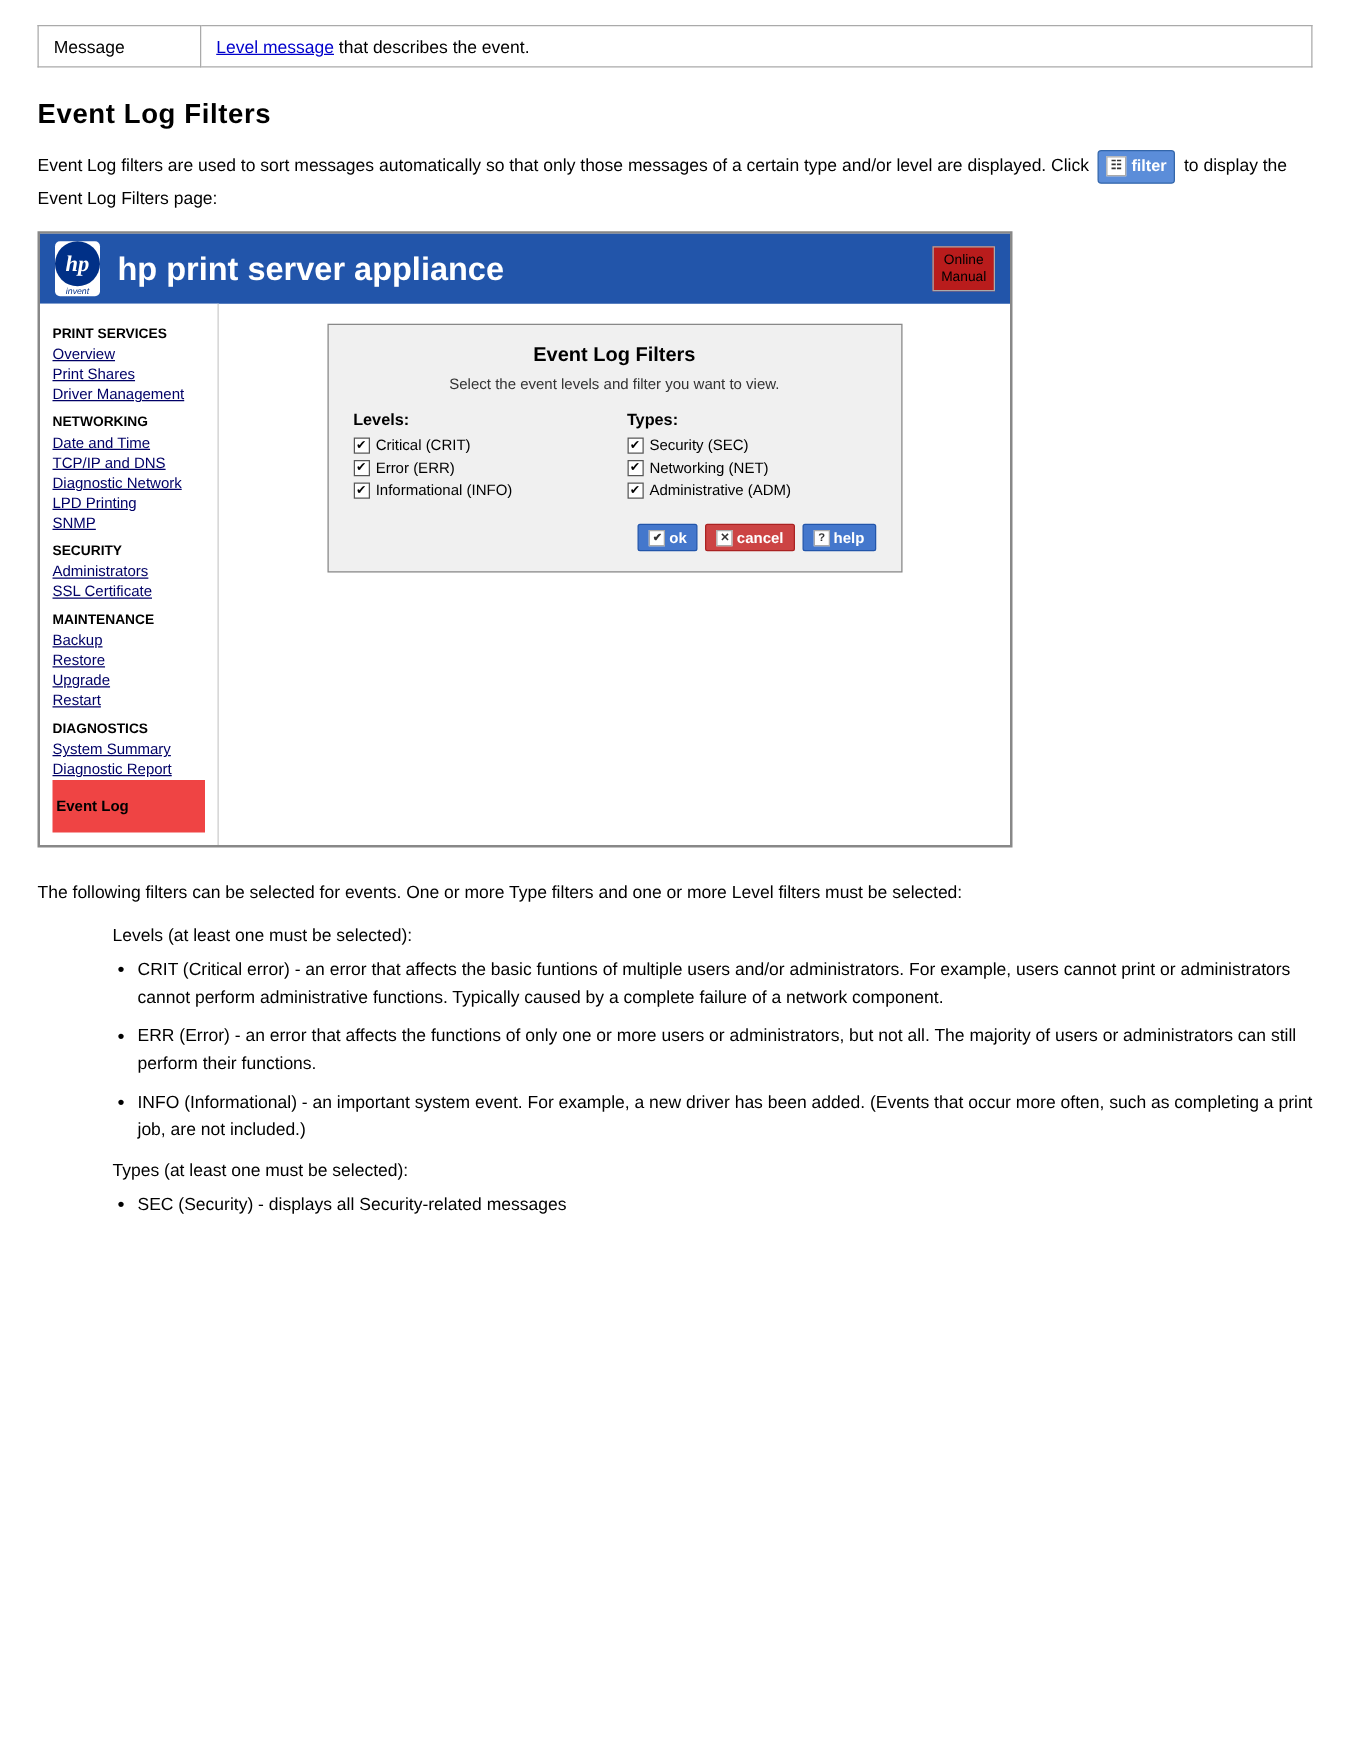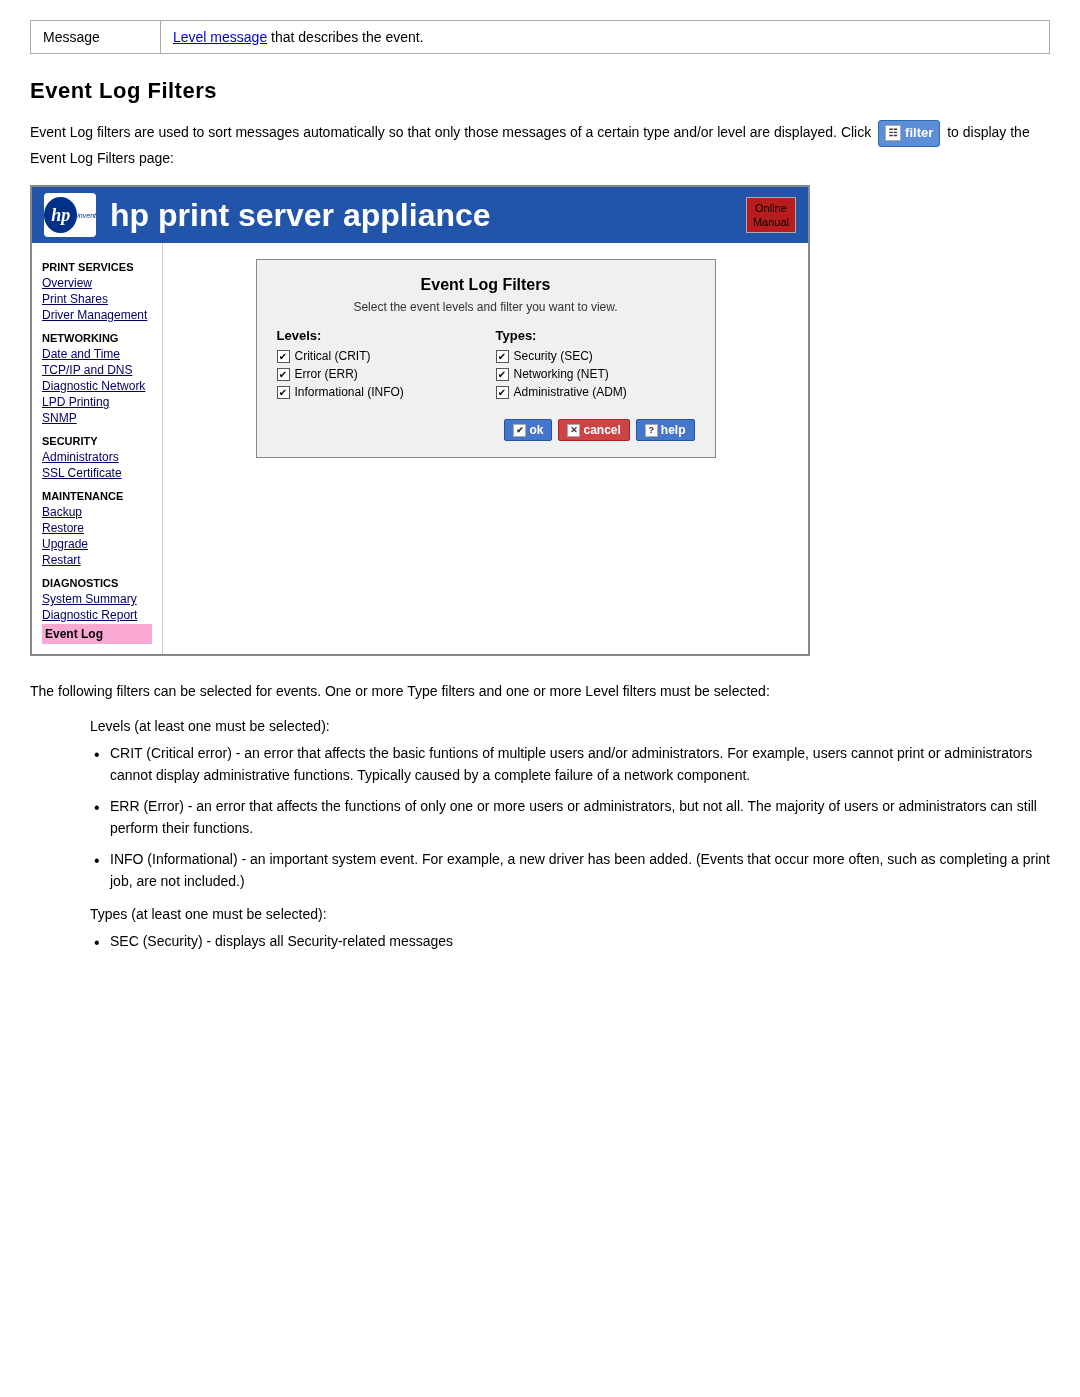--- a/index.html
+++ b/index.html
@@ -86,26 +86,26 @@
       display: flex;
       align-items: center;
       justify-content: space-between;
       padding: 6px 12px;
     }
     .hp-logo-area {
       display: flex;
       align-items: center;
     }
     .hp-logo {
-      width: 52px;
+      width: 36px;
       height: 44px;
       background: #fff;
       border-radius: 4px;
       display: flex;
-      flex-direction: row;
+      flex-direction: column;
       align-items: center;
       justify-content: center;
       margin-right: 14px;
     }
     .hp-logo .hp-circle {
       width: 36px;
       height: 36px;
       border-radius: 50%;
       background: #003087;
       display: flex;
@@ -118,21 +118,21 @@
       font-family: serif;
     }
     .hp-logo .hp-invent {
       font-size: 7px;
       color: #003087;
       font-style: italic;
       margin-top: 1px;
     }
     .hp-title {
       color: #fff;
-      font-size: 32px;
+      font-size: 26px;
       font-weight: bold;
       font-family: Arial, sans-serif;
     }
     .online-manual-btn {
       background: #b91c1c;
       border: 1px solid #aaa;
       font-size: 11px;
       color: #000;
       padding: 3px 6px;
       text-align: center;
@@ -140,21 +140,21 @@
       line-height: 1.3;
     }
 
     
     .hp-body {
       display: flex;
     }
 
     
     .hp-sidebar {
-      width: 131px;
+      width: 143px;
       background: #fff;
       padding: 8px 10px;
       border-right: 1px solid #ccc;
       flex-shrink: 0;
     }
     .sidebar-category {
       font-size: 11px;
       font-weight: bold;
       color: #000;
       text-transform: uppercase;
@@ -163,25 +163,25 @@
     }
     .sidebar-item {
       font-size: 12px;
       color: #000066;
       cursor: pointer;
       text-decoration: underline;
       margin-bottom: 2px;
       display: block;
     }
     .sidebar-item.active {
-      background: #f9a8d4;
+      background: #ef4444;
       color: #000;
       text-decoration: none;
       font-weight: bold;
-      padding: 3px 3px;
+      padding: 14px 3px;
     }
 
     
     .hp-main {
       flex: 1;
       padding: 16px 20px;
     }
 
     
     .dialog-box {
@@ -438,21 +438,21 @@
       </div>
     </div>
   </div>
 </div>
 
 <p class="body-text">The following filters can be selected for events. One or more Type filters and one or more Level filters must be selected:</p>
 
 <div class="indent-section">
   <p class="indent-label">Levels (at least one must be selected):</p>
   <ul class="bullet-list">
-    <li><span>CRIT (Critical error) - an error that affects the basic funtions of multiple users and/or administrators. For example, users cannot print or administrators cannot display administrative functions. Typically caused by a complete failure of a network component.</span></li>
+    <li><span>CRIT (Critical error) - an error that affects the basic funtions of multiple users and/or administrators. For example, users cannot print or administrators cannot perform administrative functions. Typically caused by a complete failure of a network component.</span></li>
     <li><span>ERR (Error) - an error that affects the functions of only one or more users or administrators, but not all. The majority of users or administrators can still perform their functions.</span></li>
     <li><span>INFO (Informational) - an important system event. For example, a new driver has been added. (Events that occur more often, such as completing a print job, are not included.)</span></li>
   </ul>
 </div>
 
 <div class="indent-section">
   <p class="indent-label">Types (at least one must be selected):</p>
   <ul class="bullet-list">
     <li><span>SEC (Security) - displays all Security-related messages</span></li>
   </ul>

